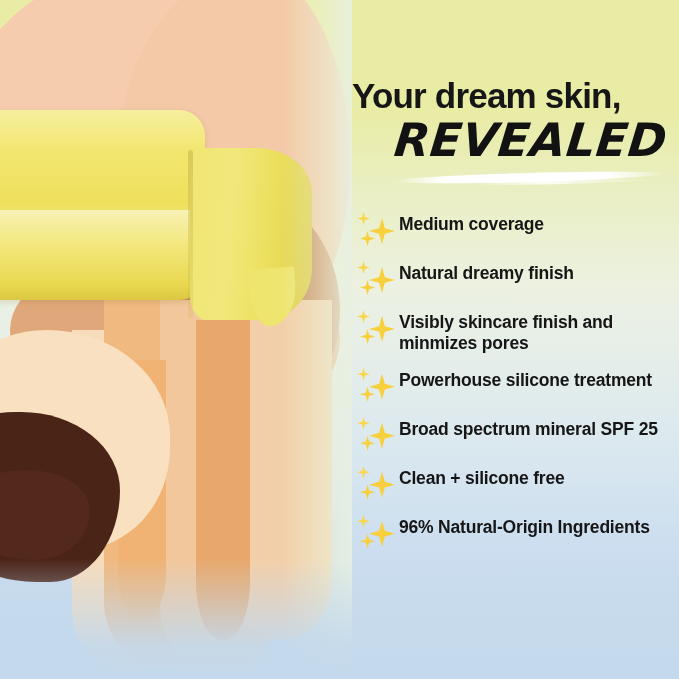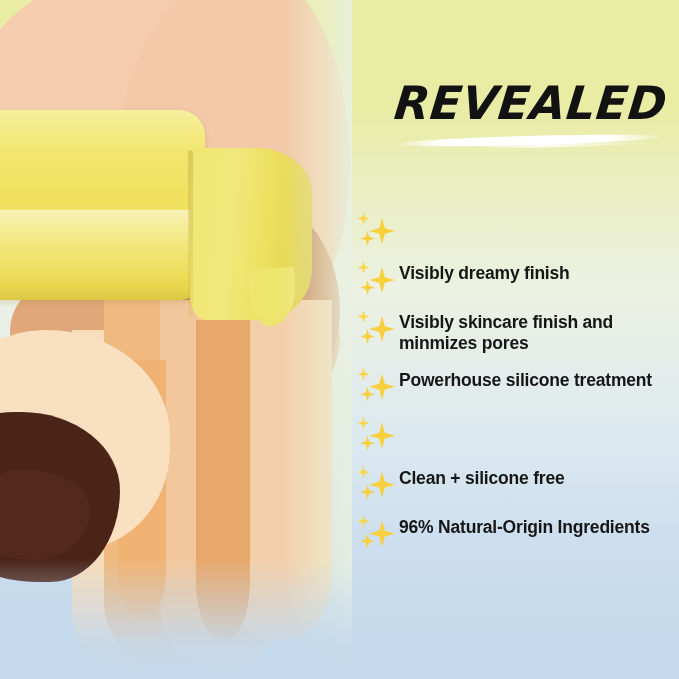--- a/index.html
+++ b/index.html
@@ -259,45 +259,49 @@
     <div class="cap-notch"></div>
     <div class="cap-seam"></div>
 
     <div class="photo-right-fade"></div>
     <div class="photo-fade"></div>
   </div>
 
   <div class="content">
 
     <div class="headline">
+      <div class="headline-line1">Your dream skin,</div>
       <div class="headline-line2-wrap">
         <div class="headline-line2">REVEALED</div>
         <div class="brush"></div>
         <div class="brush2"></div>
       </div>
     </div>
 
     <div class="bullets">
 
       <div class="bullet">
         <div class="bullet-icon">
           <div class="star star-tl"></div>
             <div class="star star-main"></div>
             <div class="star star-bl"></div>
         </div>
-      </div>
-
-      <div class="bullet">
-        <div class="bullet-icon">
-          <div class="star star-tl"></div>
-            <div class="star star-main"></div>
-            <div class="star star-bl"></div>
-        </div>
-        <div class="bullet-text">
-          <b>Visibly</b><span class="reg"> dreamy finish</span>
+        <div class="bullet-text">
+          <b>Medium coverage</b><span class="reg"></span>
+        </div>
+      </div>
+
+      <div class="bullet">
+        <div class="bullet-icon">
+          <div class="star star-tl"></div>
+            <div class="star star-main"></div>
+            <div class="star star-bl"></div>
+        </div>
+        <div class="bullet-text">
+          <b>Natural</b><span class="reg"> dreamy finish</span>
         </div>
       </div>
 
       <div class="bullet">
         <div class="bullet-icon">
           <div class="star star-tl"></div>
             <div class="star star-main"></div>
             <div class="star star-bl"></div>
         </div>
         <div class="bullet-text">
@@ -314,20 +318,23 @@
         <div class="bullet-text">
           <span class="reg">Powerhouse </span><b>silicone treatment</b>
         </div>
       </div>
 
       <div class="bullet">
         <div class="bullet-icon">
           <div class="star star-tl"></div>
             <div class="star star-main"></div>
             <div class="star star-bl"></div>
+        </div>
+        <div class="bullet-text">
+          <span class="reg">Broad spectrum mineral </span><b>SPF 25</b>
         </div>
       </div>
 
       <div class="bullet">
         <div class="bullet-icon">
           <div class="star star-tl"></div>
             <div class="star star-main"></div>
             <div class="star star-bl"></div>
         </div>
         <div class="bullet-text">

